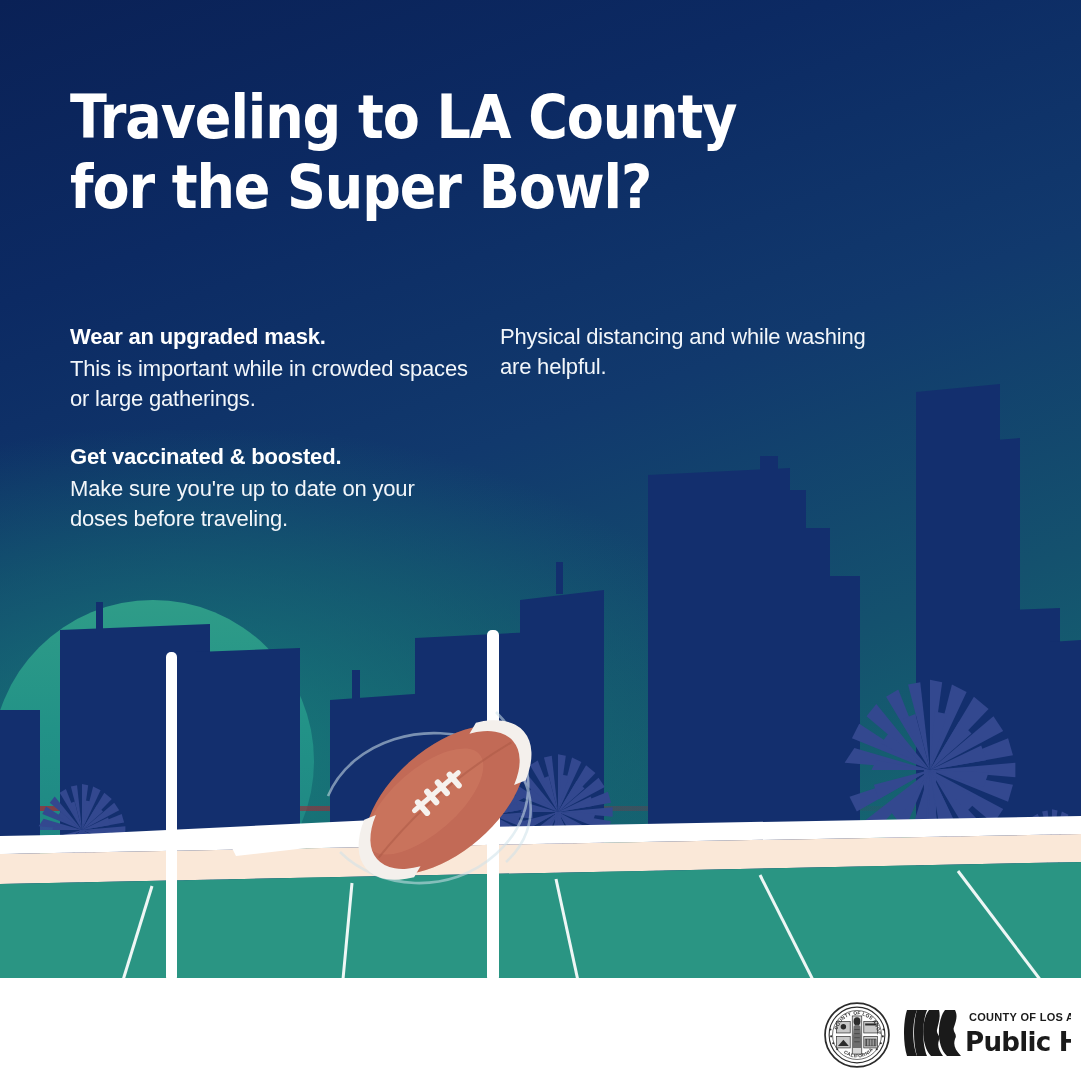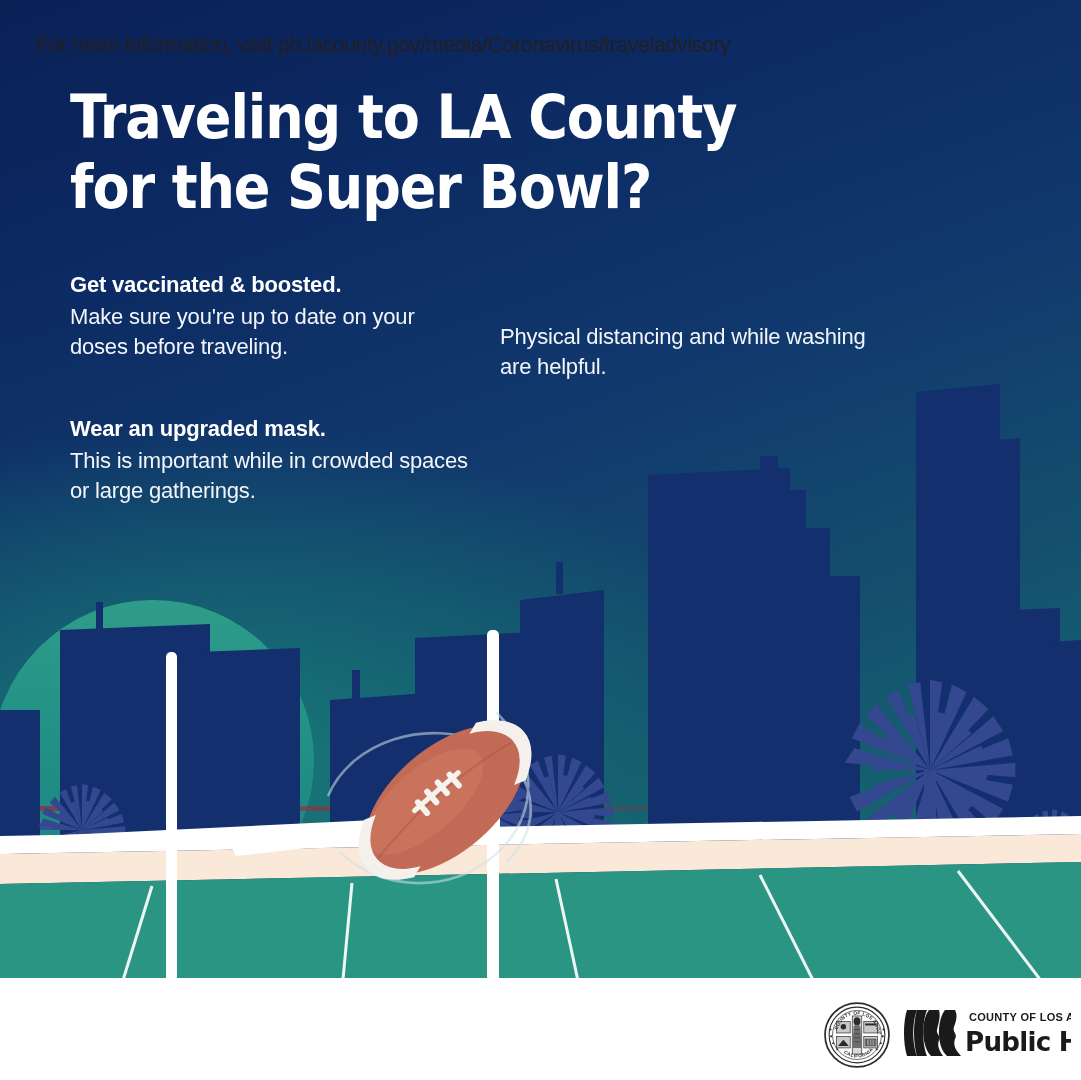--- a/index.html
+++ b/index.html
@@ -405,41 +405,40 @@
       <path d="M -30 -12 L 28 -12" stroke="#f6f2ee" stroke-width="5" stroke-linecap="round"></path>
     </g>
   </svg>
 
   <div class="headline">Traveling to LA County
 for the Super Bowl?</div>
 
   <div class="tips">
 
     <div class="tip-col col-left">
+      <div class="tip-block block-2">
+        <p class="tip-title">Wear an upgraded mask.</p>
+        <p class="tip-body">This is important while in crowded spaces or large gatherings.</p>
+      </div>
       <div class="tip-block">
         <p class="tip-title">Get vaccinated &amp; boosted.</p>
         <p class="tip-body">Make sure you're up to date on your doses before traveling.</p>
-      </div>
-      <div class="tip-block block-2">
-        <p class="tip-title">Wear an upgraded mask.</p>
-        <p class="tip-body">This is important while in crowded spaces or large gatherings.</p>
       </div>
     </div>
 
     <div class="tip-col col-right">
       <div class="tip-block block-2">
         <p class="tip-body">Physical distancing and while washing are helpful.</p>
       </div>
     </div>
 
   </div>
 
   <div class="footer"></div>
 
-  <div class="footer-text">For more information, visit ph.lacounty.gov/media/Coronavirus/traveladvisory</div>
 
   <svg class="seal" viewBox="0 0 100 100">
     <circle cx="50" cy="50" r="47" fill="none" stroke="#2b2b2b" stroke-width="2.5"></circle>
     <circle cx="50" cy="50" r="41" fill="none" stroke="#2b2b2b" stroke-width="1.6"></circle>
     <circle cx="50" cy="50" r="36" fill="none" stroke="#2b2b2b" stroke-width="1"></circle>
 
     <g fill="#2b2b2b">
       <circle cx="11" cy="42" r="1.5"></circle>
         <circle cx="12" cy="52" r="1.5"></circle>
       <circle cx="15" cy="62" r="1.5"></circle>

